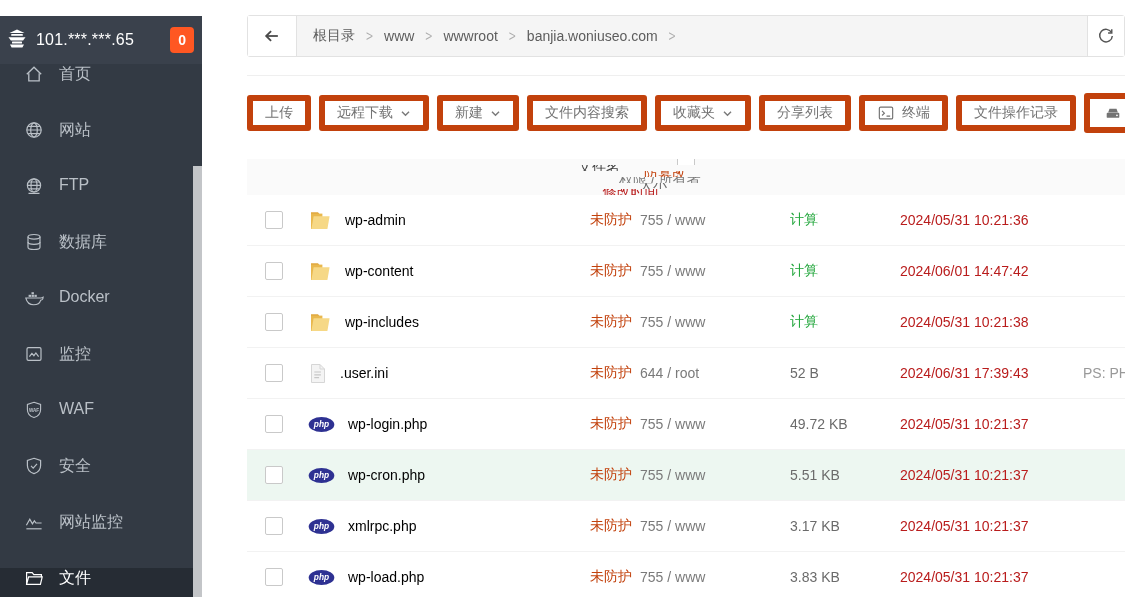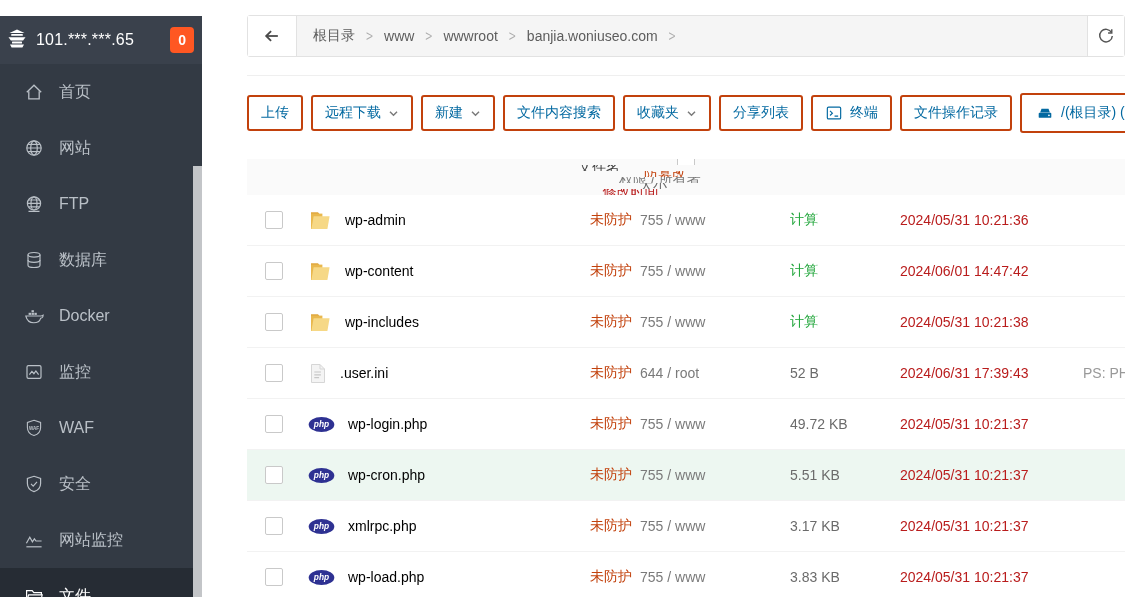--- a/index.html
+++ b/index.html
@@ -10,21 +10,21 @@
   }
   
   .sidebar{position:absolute;left:0;top:16px;width:202px;height:597px;background:#333a44;}
   .sb-header{height:48px;background:#3a414c;display:flex;align-items:center;padding:0 6px 0 4px;gap:6px;}
   .logo{width:26px;height:26px;display:flex;align-items:center;justify-content:center;flex:none;}
   .logo svg{width:24px;height:24px;}
   .ip{color:#fff;font-size:16px;flex:1;letter-spacing:.2px;}
   .badge{background:#ff5722;color:#fff;font-weight:bold;font-size:14px;line-height:1;
     border-radius:4px;padding:6px 8px;margin-right:2px;}
   .sb-nav{padding-top:0;}
-  .sb-item{height:56px;display:flex;align-items:center;gap:15px;padding-left:24px;
+  .sb-item{height:56px;display:flex;align-items:flex-start;gap:15px;padding-left:24px;
     color:#bac0c7;font-size:16px;cursor:pointer;}
   .sb-item .icon{width:20px;height:20px;flex:none;display:flex;}
   .sb-item .icon svg{width:20px;height:20px;}
   .sb-item.active{background:#262c34;color:#fff;}
   .sb-scroll-thumb{position:absolute;right:0;top:150px;width:9px;height:447px;background:#c3c5c8;}
   
   .main{position:absolute;left:202px;top:1px;width:923px;height:597px;padding:14px 0 0 45px;box-sizing:border-box;}
   .crumbbar{display:flex;height:42px;border:1px solid #e2e2e2;background:#f5f5f5;border-radius:3px;
     align-items:stretch;box-sizing:border-box;}
   .crumb-back{width:48px;background:#fff;border-right:1px solid #e2e2e2;display:flex;
@@ -32,22 +32,22 @@
   .crumb-back svg{width:18px;height:18px;}
   .breadcrumb{flex:1;display:flex;align-items:center;gap:11px;padding:0 16px;font-size:14px;color:#5d5d5d;overflow:hidden;}
   .bc-item{cursor:pointer;white-space:nowrap;}
   .bc-sep{color:#adadad;font-size:12px;transform:scaleY(1.2);}
   .crumb-refresh{width:36px;background:#fff;border-left:1px solid #e2e2e2;display:flex;
     align-items:center;justify-content:center;color:#555;cursor:pointer;flex:none;}
   .crumb-refresh svg{width:18px;height:18px;}
   .divider-h{height:1px;background:#efefef;margin-top:18px;}
   
   .toolbar{display:flex;align-items:center;gap:8px;margin-top:17px;}
-  .tb-btn{height:36px;padding:0 12px;background:#fff;border:2px solid #c2410c;border-radius:3px;
-    font-size:14px;color:#0369a1;display:inline-flex;align-items:center;gap:7px;cursor:pointer;
+  .tb-btn{height:36px;padding:0 12px;background:#fff;border:6px solid #c2410c;border-radius:3px;
+    font-size:14px;color:#737373;display:inline-flex;align-items:center;gap:7px;cursor:pointer;
     font-family:inherit;white-space:nowrap;flex:none;}
   .tb-btn .icon{display:flex;}
   .tb-btn .icon svg{width:18px;height:18px;}
   .tb-btn .chev svg{width:11px;height:11px;color:#7a7a7a;}
   .tb-btn.disk{padding:0 14px;height:40px;}
   
   .table{margin-top:26px;}
   .t-head{display:flex;height:36px;background:#fafafa;align-items:center;font-size:14px;color:#3d3d3d;flex-direction:column;}
   .t-row{display:flex;height:50px;align-items:center;border-bottom:1px solid #f2f2f2;font-size:14px;background:#fff;}
   .t-row.highlight{background:#edf7f1;}

